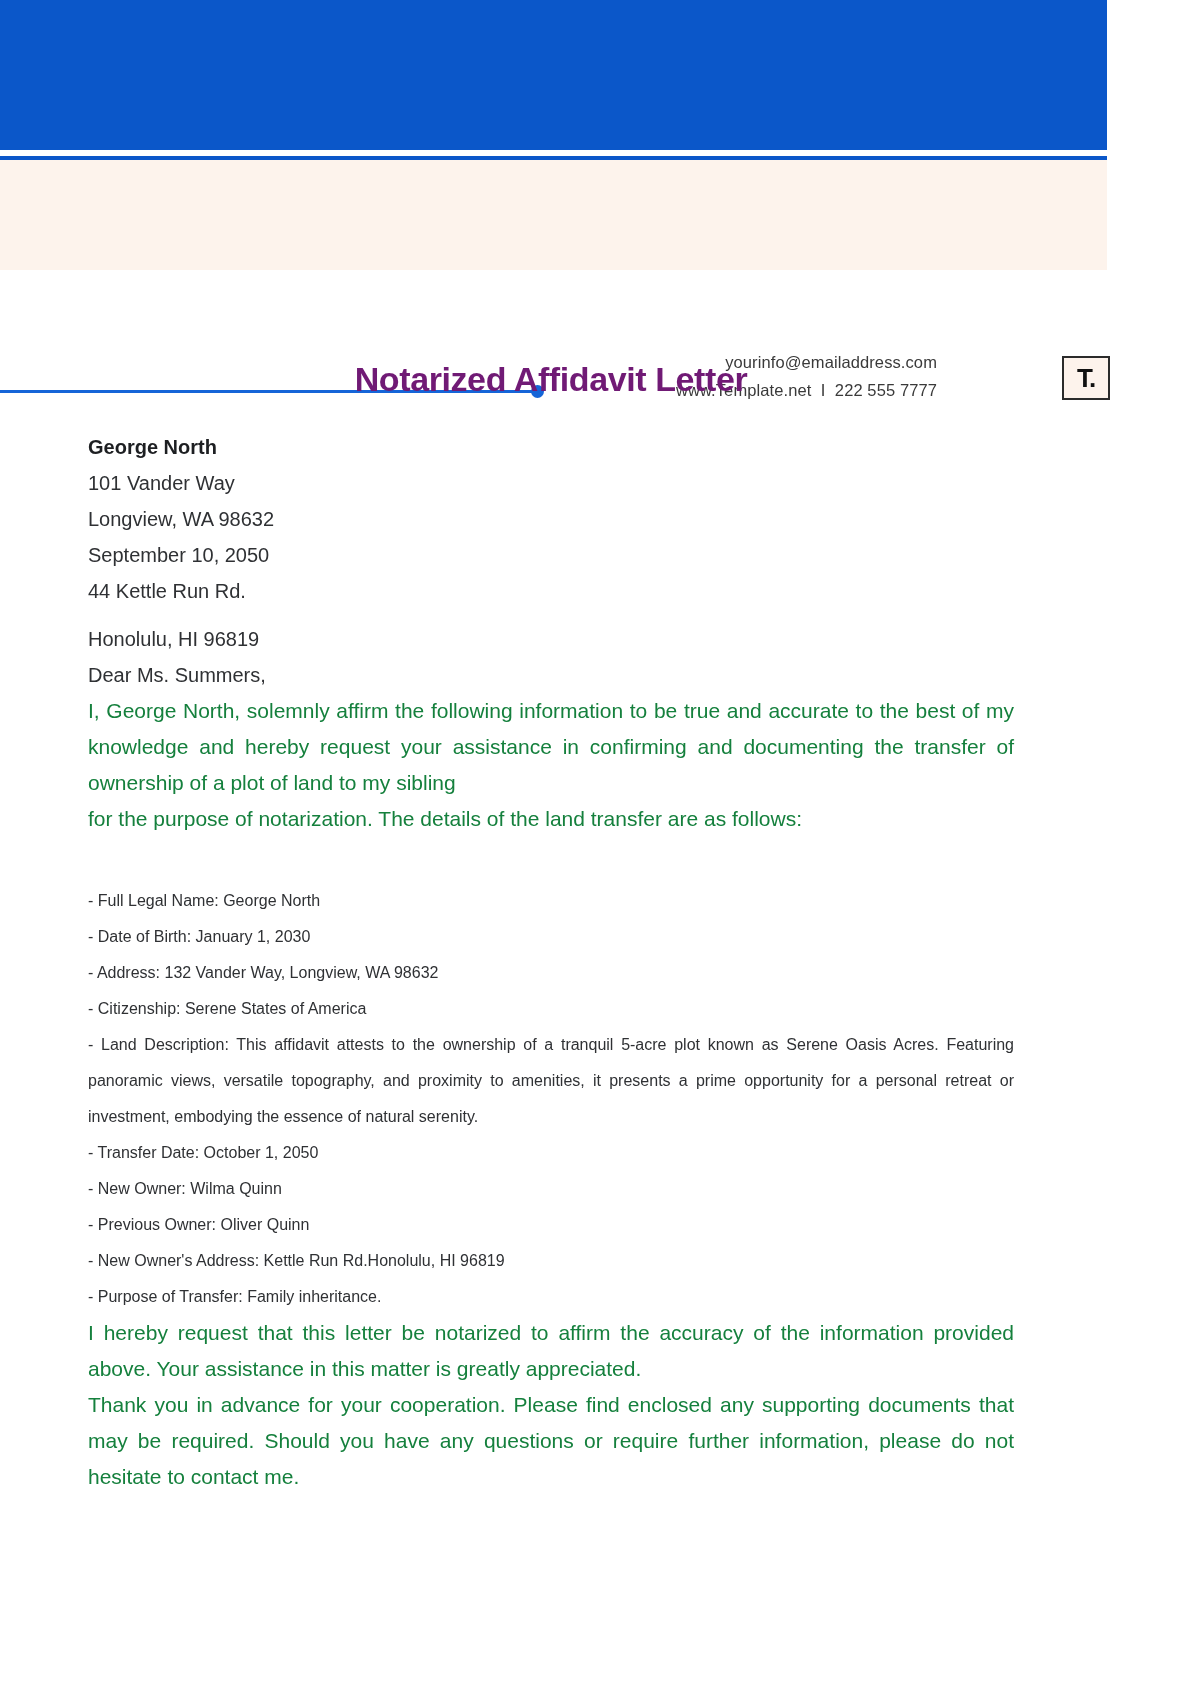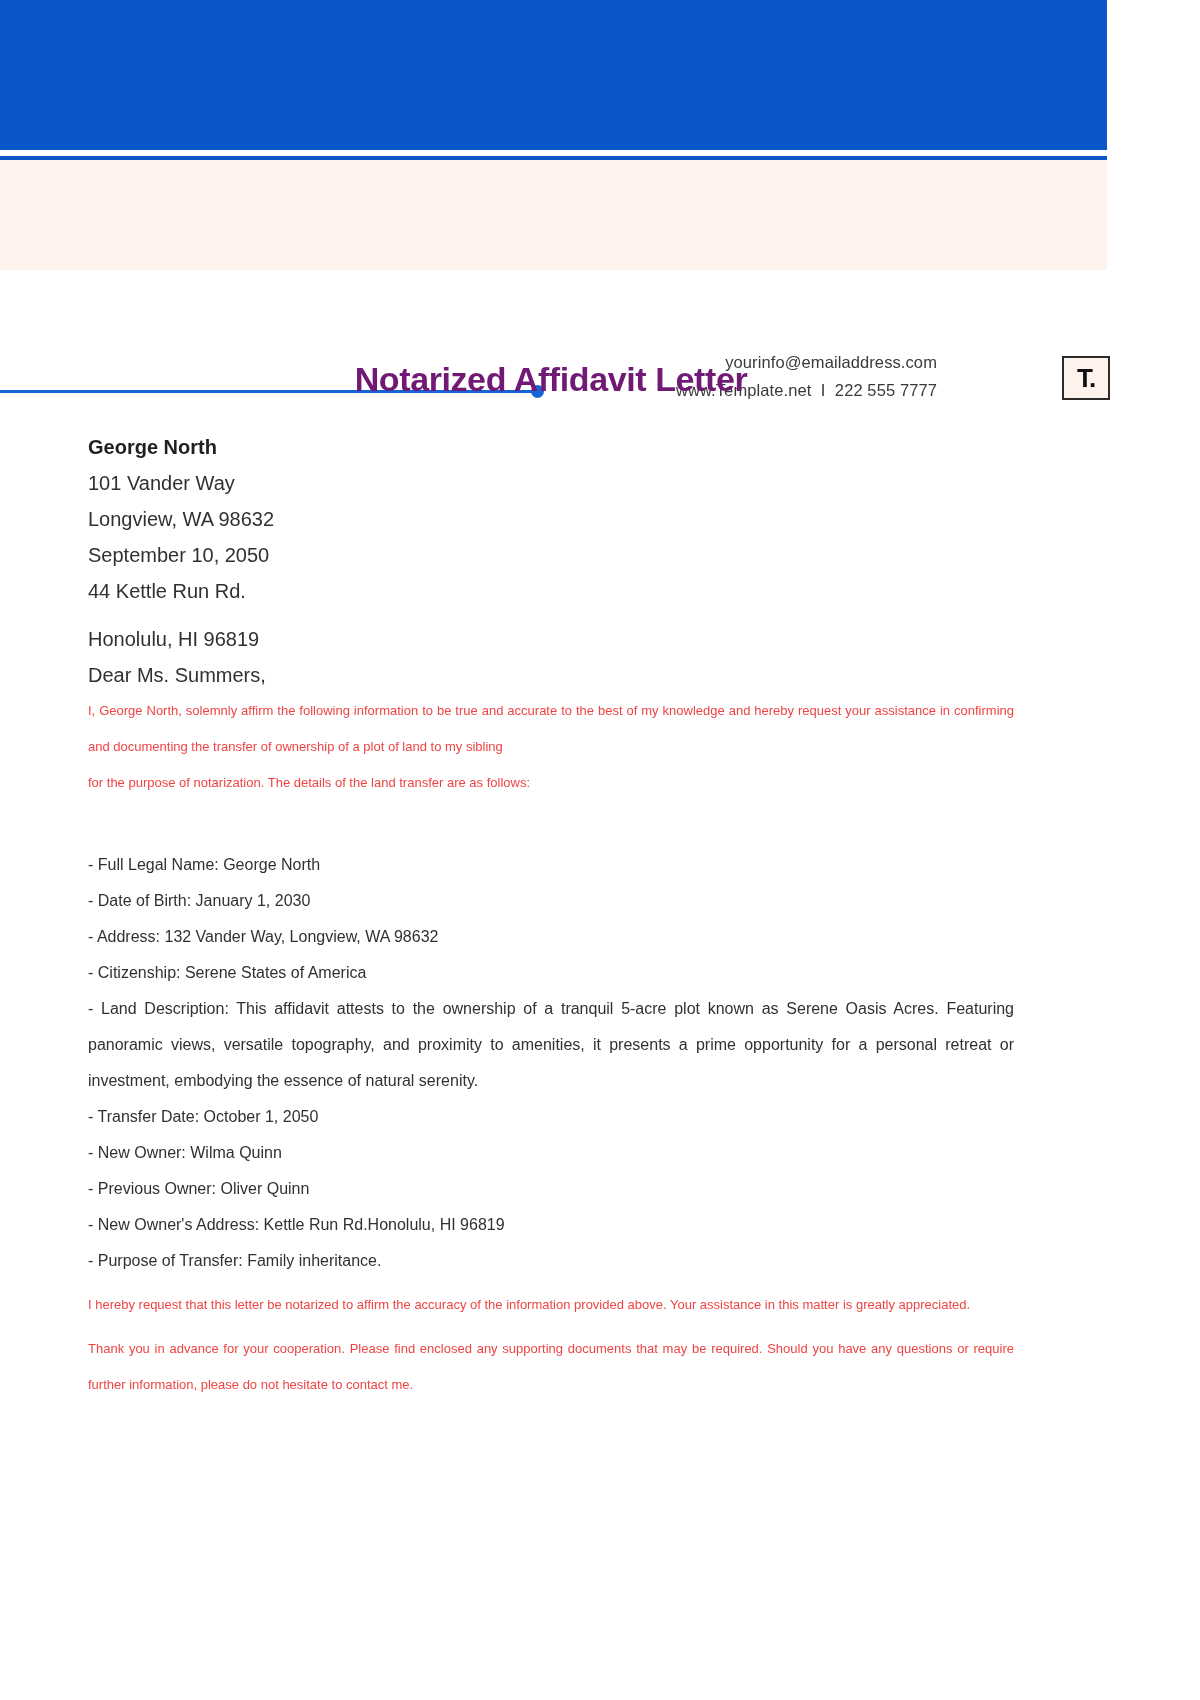--- a/index.html
+++ b/index.html
@@ -105,37 +105,37 @@
   .addr-line {
     font-size: 20px;
     color: #2f3134;
     line-height: 36px;
     white-space: pre-wrap;
   }
   .addr-line.bold { font-weight: bold; color: #1d1f22; }
   .spacer-sm { height: 12px; }
 
   .para {
-    font-size: 13px;
-    color: #ef4444;
+    font-size: 21px;
+    color: #15803d;
     line-height: 36px;
     text-align: justify;
     text-justify: inter-word;
   }
   .para.left { text-align: left; }
   .list-block { margin-top: 46px; }
   .list-item {
     font-size: 16px;
     color: #2f3134;
     line-height: 36px;
     text-align: justify;
     text-justify: inter-word;
   }
   .list-item.short { text-align: left; }
-  .gap-para { margin-top: 8px; }
+  .gap-para { margin-top: 0px; }
 </style>
 </head>
 <body>
 
 <div class="page">
 
   <div class="header-band"></div>
   <div class="header-rule"></div>
 
   <div class="contact-band">

